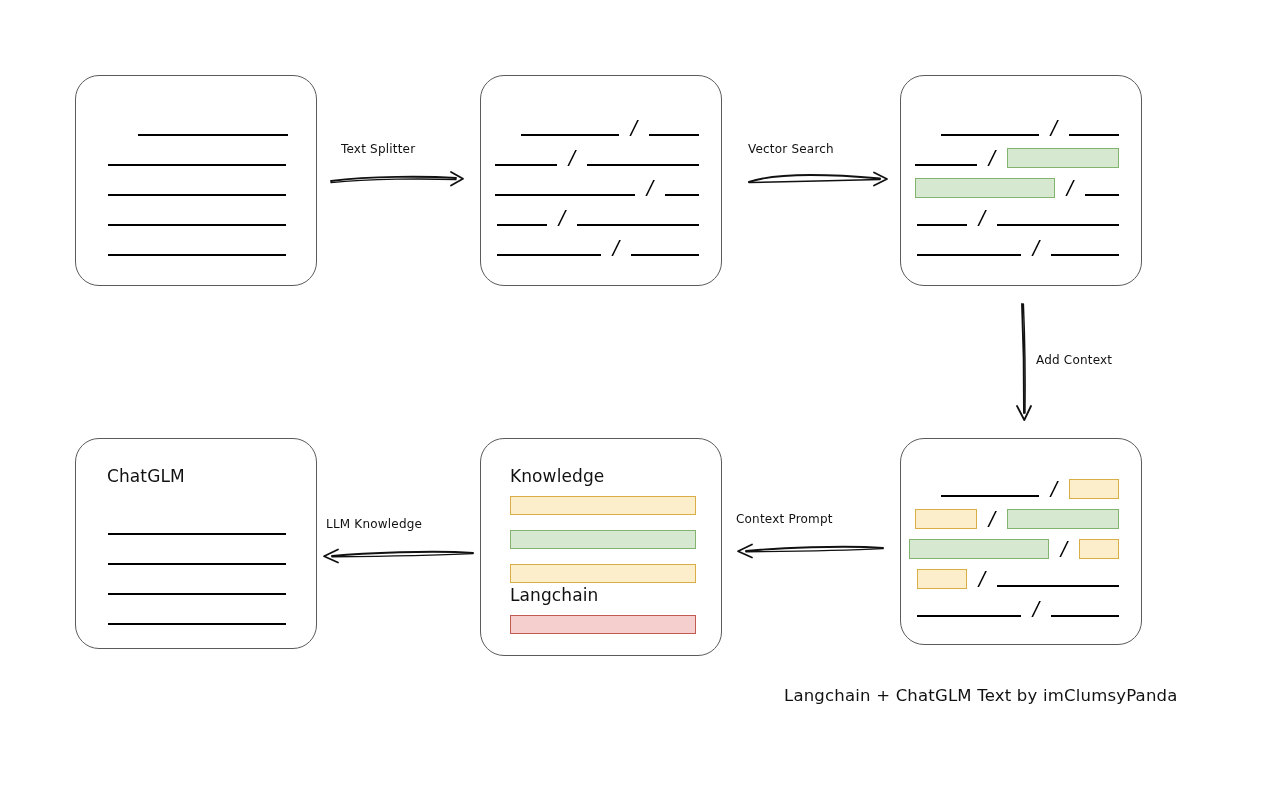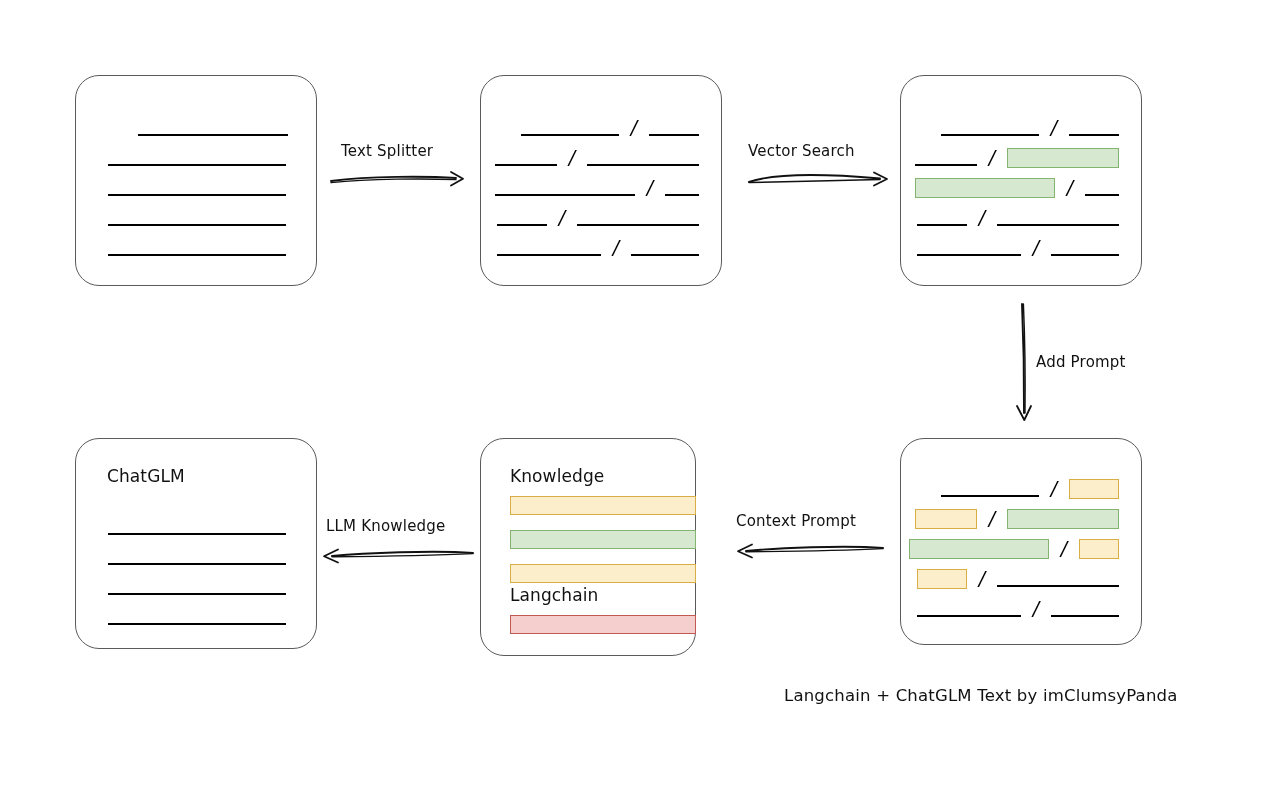--- a/index.html
+++ b/index.html
@@ -90,21 +90,21 @@
     color: #111111;
     white-space: nowrap;
     letter-spacing: .1px;
   }
 
   
   .arrow-group { position: absolute; }
   .arrow-label {
     position: absolute;
     font-family: "DejaVu Sans", sans-serif;
-    font-size: 15px;
+    font-size: 12px;
     color: #111111;
     white-space: nowrap;
     letter-spacing: .2px;
   }
   .arrow-svg { position: absolute; overflow: visible; }
 
   
   .credit {
     position: absolute;
     font-family: "DejaVu Sans", sans-serif;
@@ -210,21 +210,21 @@
       </div>
       <div class="row" style="left: 32px; top: 138px;">
         <span class="seg-line" style="width: 178px; margin-right: 0px;"></span>
       </div>
       <div class="row" style="left: 32px; top: 168px;">
         <span class="seg-line" style="width: 178px; margin-right: 0px;"></span>
       </div>
     </div>
 </div>
 
-<div class="doc-box" style="left:480px; top:438px; width:216px; height:218px;">
+<div class="doc-box" style="left:480px; top:438px; width:242px; height:218px;">
   <span class="box-label" style="left:29px; top:27px;">Knowledge</span>
   <div id="knowledge-bars">
       <div class="bar chip-yellow" style="left: 29px; width: 186px; top: 57px;"></div>
       <div class="bar chip-green" style="left: 29px; width: 186px; top: 91px;"></div>
       <div class="bar chip-yellow" style="left: 29px; width: 186px; top: 125px;"></div>
     </div>
   <span class="box-label" style="left:29px; top:146px;">Langchain</span>
   <div id="question-bars">
       <div class="bar chip-red" style="left: 29px; width: 186px; top: 176px;"></div>
     </div>
@@ -272,21 +272,21 @@
 <div class="arrow-group" style="left:748px; top:142px; width:140px; height:50px;">
   <span class="arrow-label" style="left:0px; top:0px;">Vector Search</span>
   <svg class="arrow-svg" width="140" height="26" style="left:0; top:24px;" viewBox="0 0 140 26">
     <path d="M1,16 C30,6 92,9 132,12.5" fill="none" stroke="#111" stroke-width="1.9" stroke-linecap="round"></path>
     <path d="M1,16.5 C34,16 96,14 132,13.6" fill="none" stroke="#111" stroke-width="1.5" stroke-linecap="round"></path>
     <path d="M126,6.5 L139,13 L126,19.5" fill="none" stroke="#111" stroke-width="1.8" stroke-linejoin="round" stroke-linecap="round"></path>
   </svg>
 </div>
 
 <div class="arrow-group" style="left:1008px; top:303px; width:170px; height:120px;">
-  <span class="arrow-label" style="left:28px; top:50px;">Add Prompt</span>
+  <span class="arrow-label" style="left:28px; top:50px;">Add Context</span>
   <svg class="arrow-svg" width="30" height="118" style="left:2px; top:0;" viewBox="0 0 30 118">
     <path d="M12,1 C13.6,38 14.2,78 14,110" fill="none" stroke="#111" stroke-width="1.9" stroke-linecap="round"></path>
     <path d="M13.4,1 C15,38 15.4,78 15,110" fill="none" stroke="#111" stroke-width="1.4" stroke-linecap="round"></path>
     <path d="M7,103 L14.3,117 L21,103" fill="none" stroke="#111" stroke-width="1.8" stroke-linejoin="round" stroke-linecap="round"></path>
   </svg>
 </div>
 
 <div class="arrow-group" style="left:736px; top:512px; width:148px; height:50px;">
   <span class="arrow-label" style="left:0px; top:0px;">Context Prompt</span>
   <svg class="arrow-svg" width="148" height="26" style="left:0; top:24px;" viewBox="0 0 148 26">

